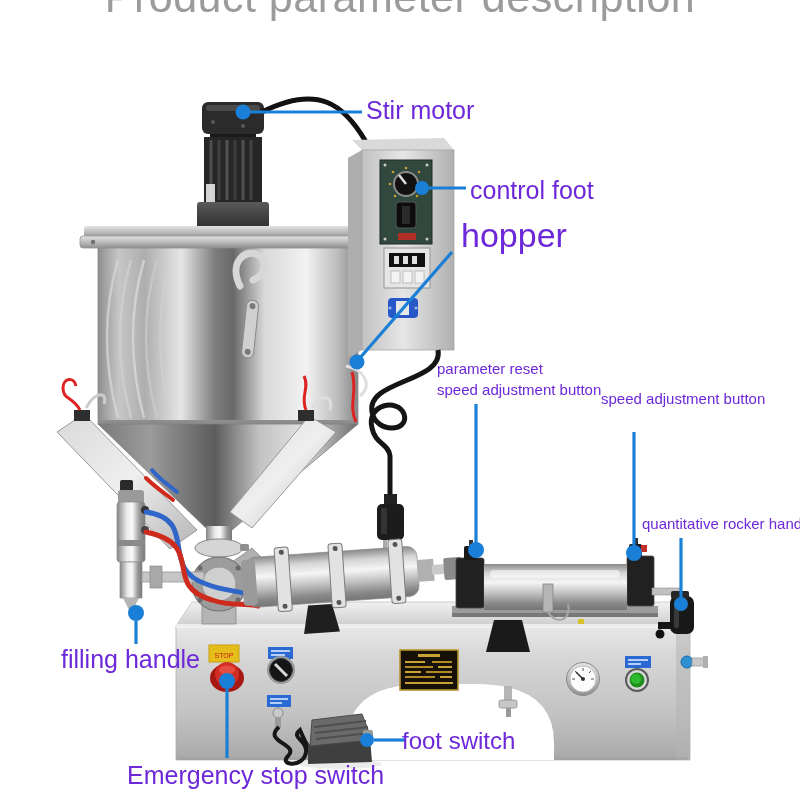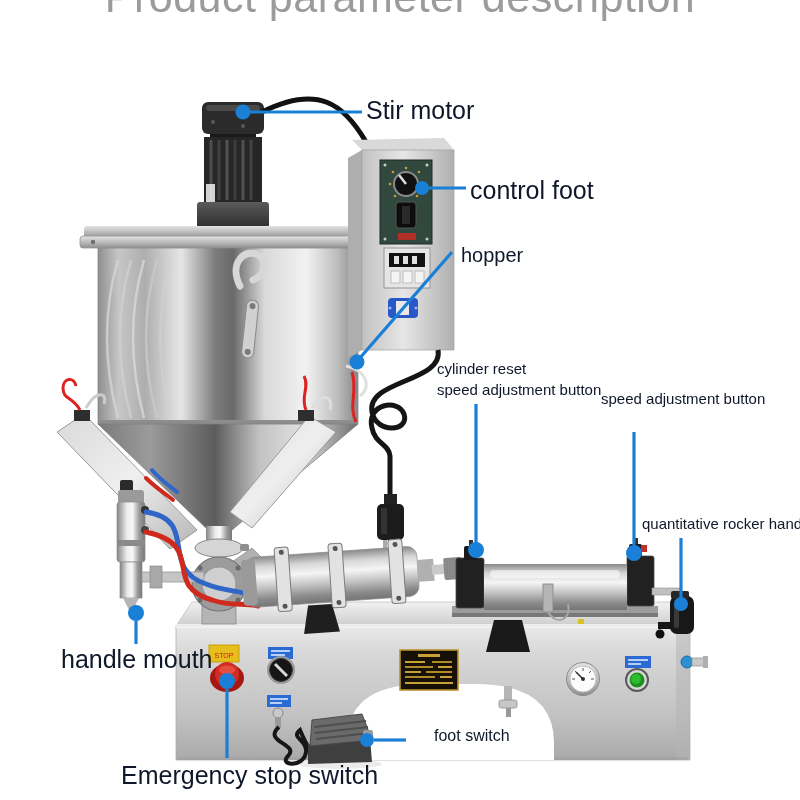--- a/index.html
+++ b/index.html
@@ -1,19 +1,19 @@
 <!DOCTYPE html>
 <html><head>
 <meta charset="utf-8">
 <style>
   html,body{margin:0;padding:0;background:#fff;}
   #canvas{position:relative;width:800px;height:800px;background:#ffffff;overflow:hidden;
           font-family:"Liberation Sans",sans-serif;}
   #machine-svg{position:absolute;left:0;top:0;}
-  .label{position:absolute;color:#0f172a;white-space:nowrap;}
+  .label{position:absolute;color:#6d28d9;white-space:nowrap;}
   .label-lg{font-size:25px;}
   .label-sm{font-size:15px;line-height:21px;}
   #title{position:absolute;left:0;right:0;top:-27px;text-align:center;
          font-size:43px;color:#9b9b9b;letter-spacing:0.5px;}
 </style>
 </head>
 <body>
 <div id="canvas">
 
 <div id="title">Product parameter description</div>
@@ -397,28 +397,28 @@
     <line x1="136" y1="621" x2="136" y2="644"></line>
     <circle cx="227" cy="681" r="8" stroke="none"></circle>
     <line x1="227" y1="689" x2="227" y2="758"></line>
     <circle cx="367" cy="740" r="7" stroke="none"></circle>
     <line x1="374" y1="740" x2="406" y2="740"></line>
   </g>
 </svg>
 
 <div class="label label-lg" style="left:366px;top:96px">Stir motor</div>
 <div class="label label-lg" style="left:470px;top:176px">control foot</div>
-<div class="label label-lg" style="left:461px;top:244px;font-size:20px">hopper</div>
+<div class="label label-lg" style="left:461px;top:216px;font-size:34px">hopper</div>
 
 <div class="label label-sm" style="left:437px;top:358px">
-  <div>cylinder reset</div>
+  <div>parameter reset</div>
   <div>speed adjustment button</div>
 </div>
 <div class="label label-sm" style="left:601px;top:388px">
   <div>speed adjustment button</div>
 </div>
 <div class="label label-sm" style="left:642px;top:513px">quantitative rocker handle</div>
 
-<div class="label label-lg" style="left:61px;top:645px">handle mouth</div>
-<div class="label label-lg" style="left:121px;top:761px">Emergency stop switch</div>
-<div class="label label-lg" style="left:434px;top:727px;font-size:16px">foot switch</div>
+<div class="label label-lg" style="left:61px;top:645px">filling handle</div>
+<div class="label label-lg" style="left:127px;top:761px">Emergency stop switch</div>
+<div class="label label-lg" style="left:402px;top:727px;font-size:24px">foot switch</div>
 
 </div>
 
 </body></html>

